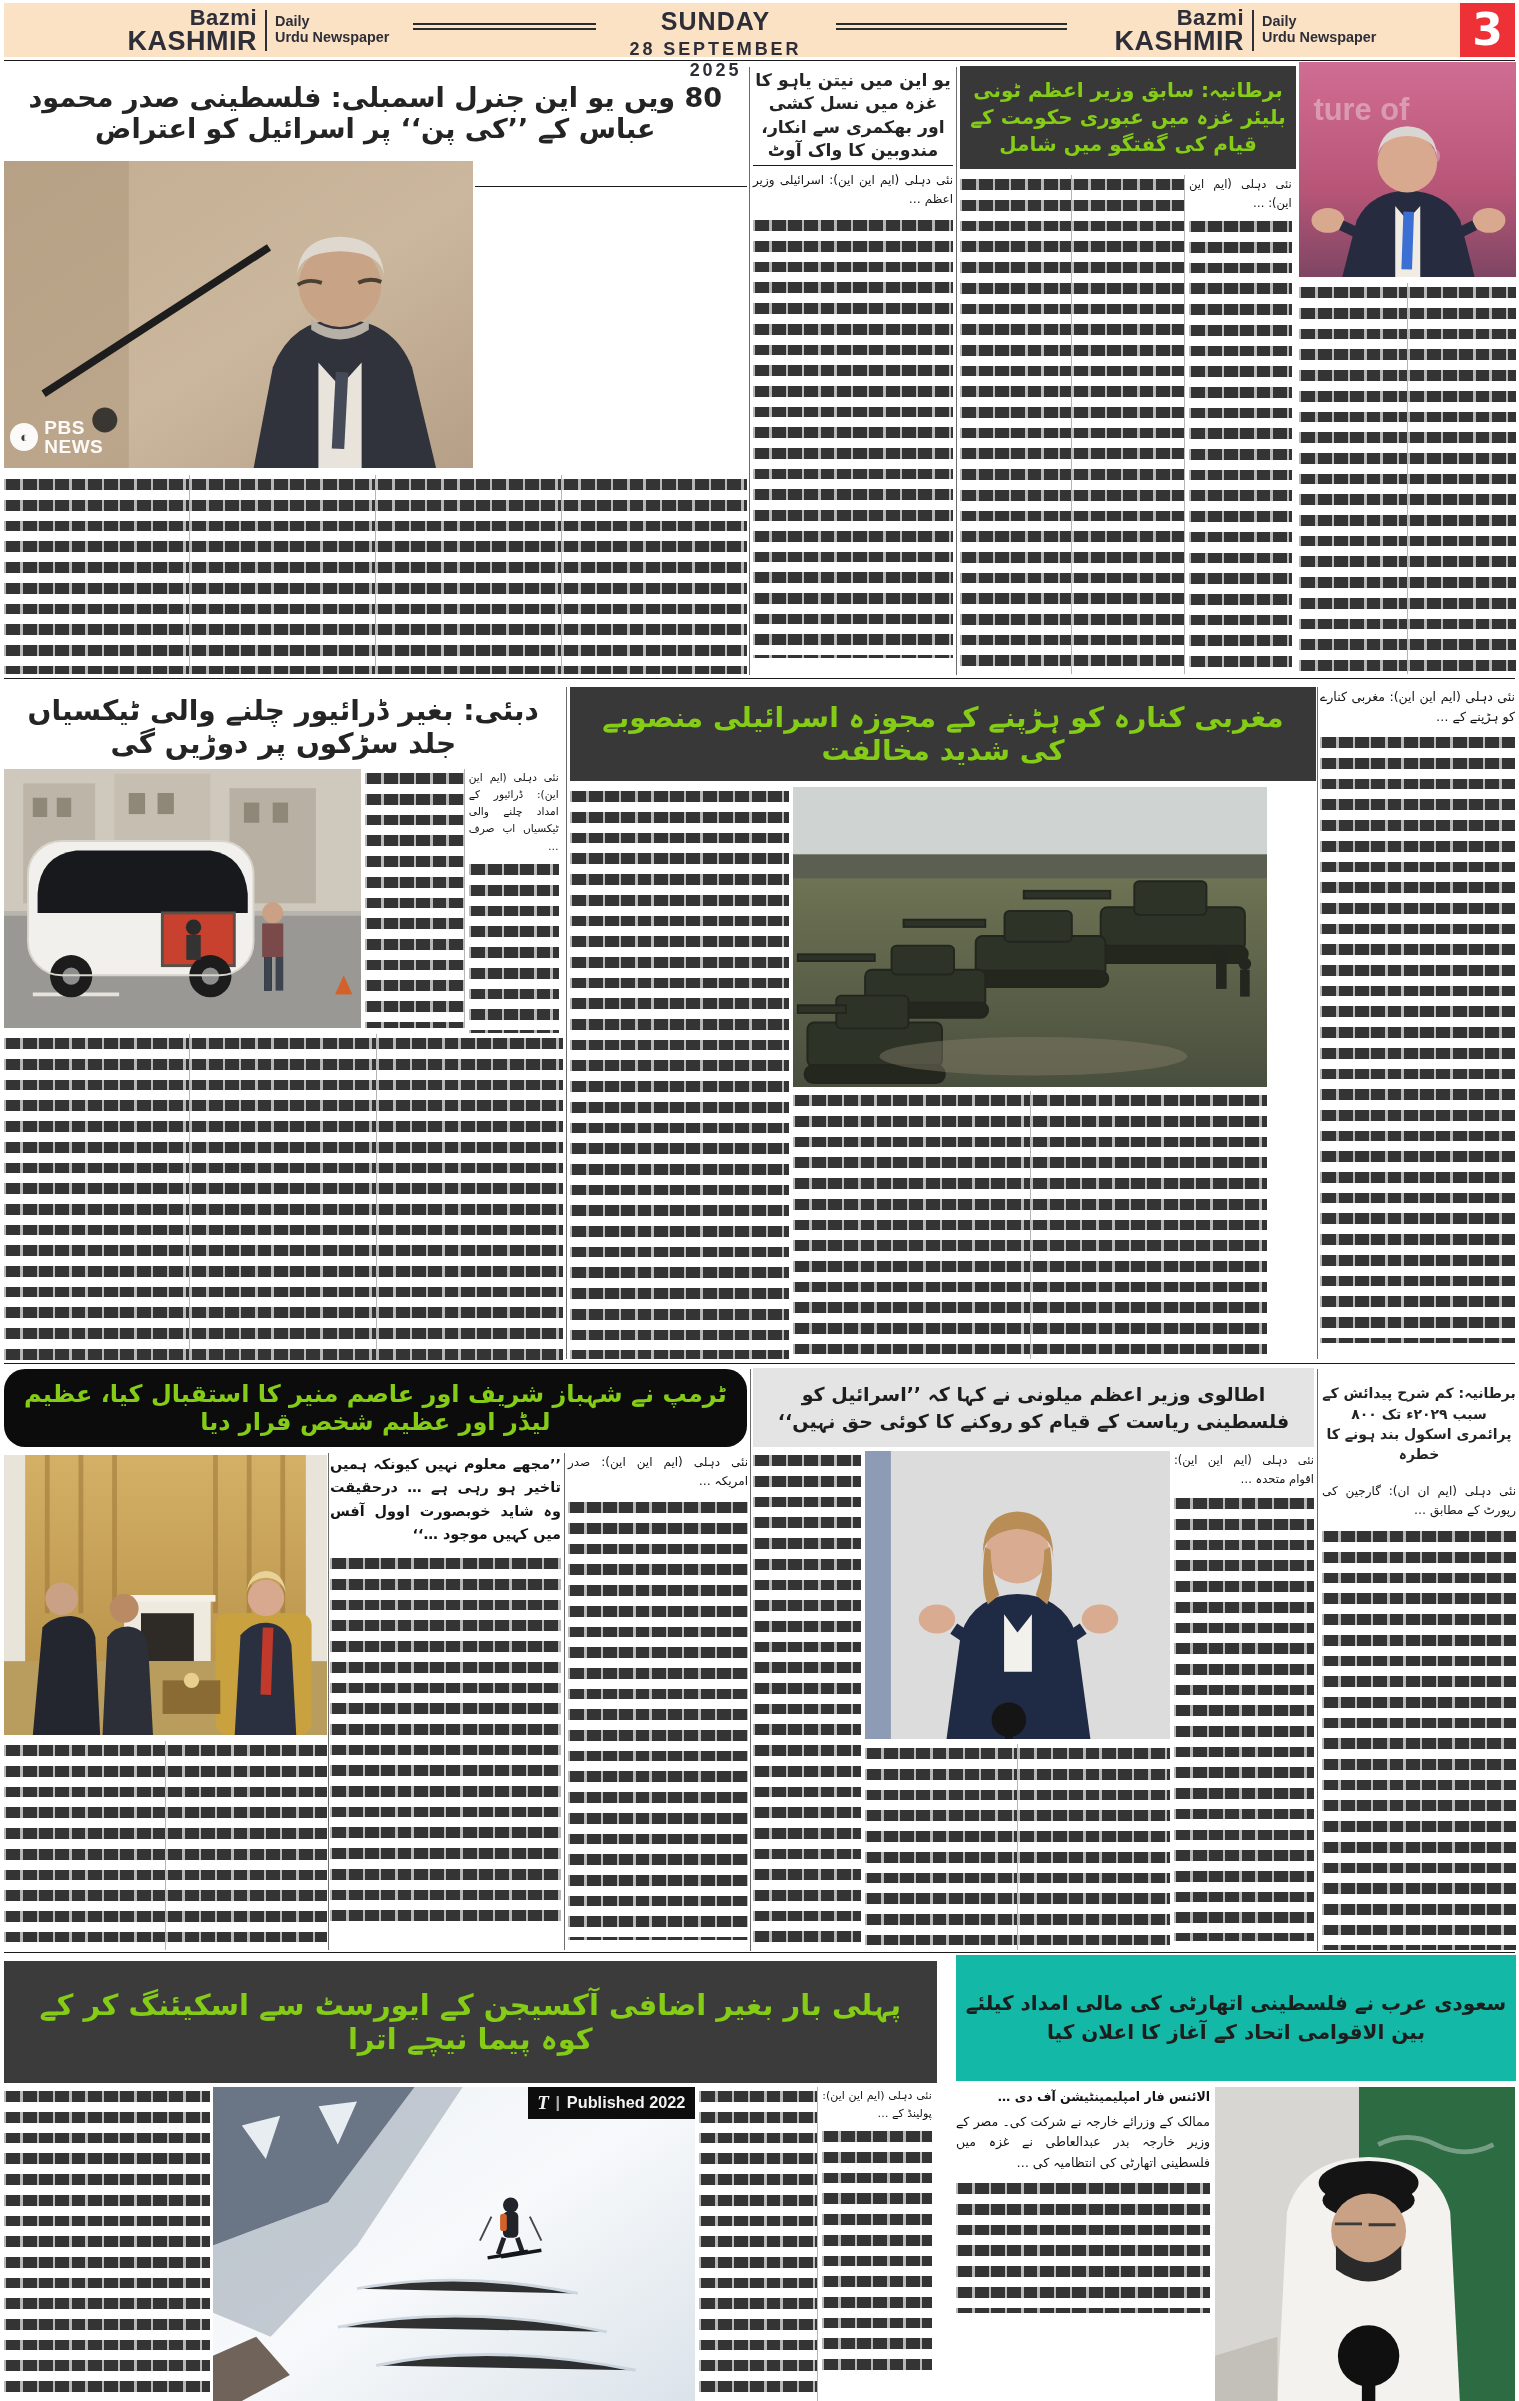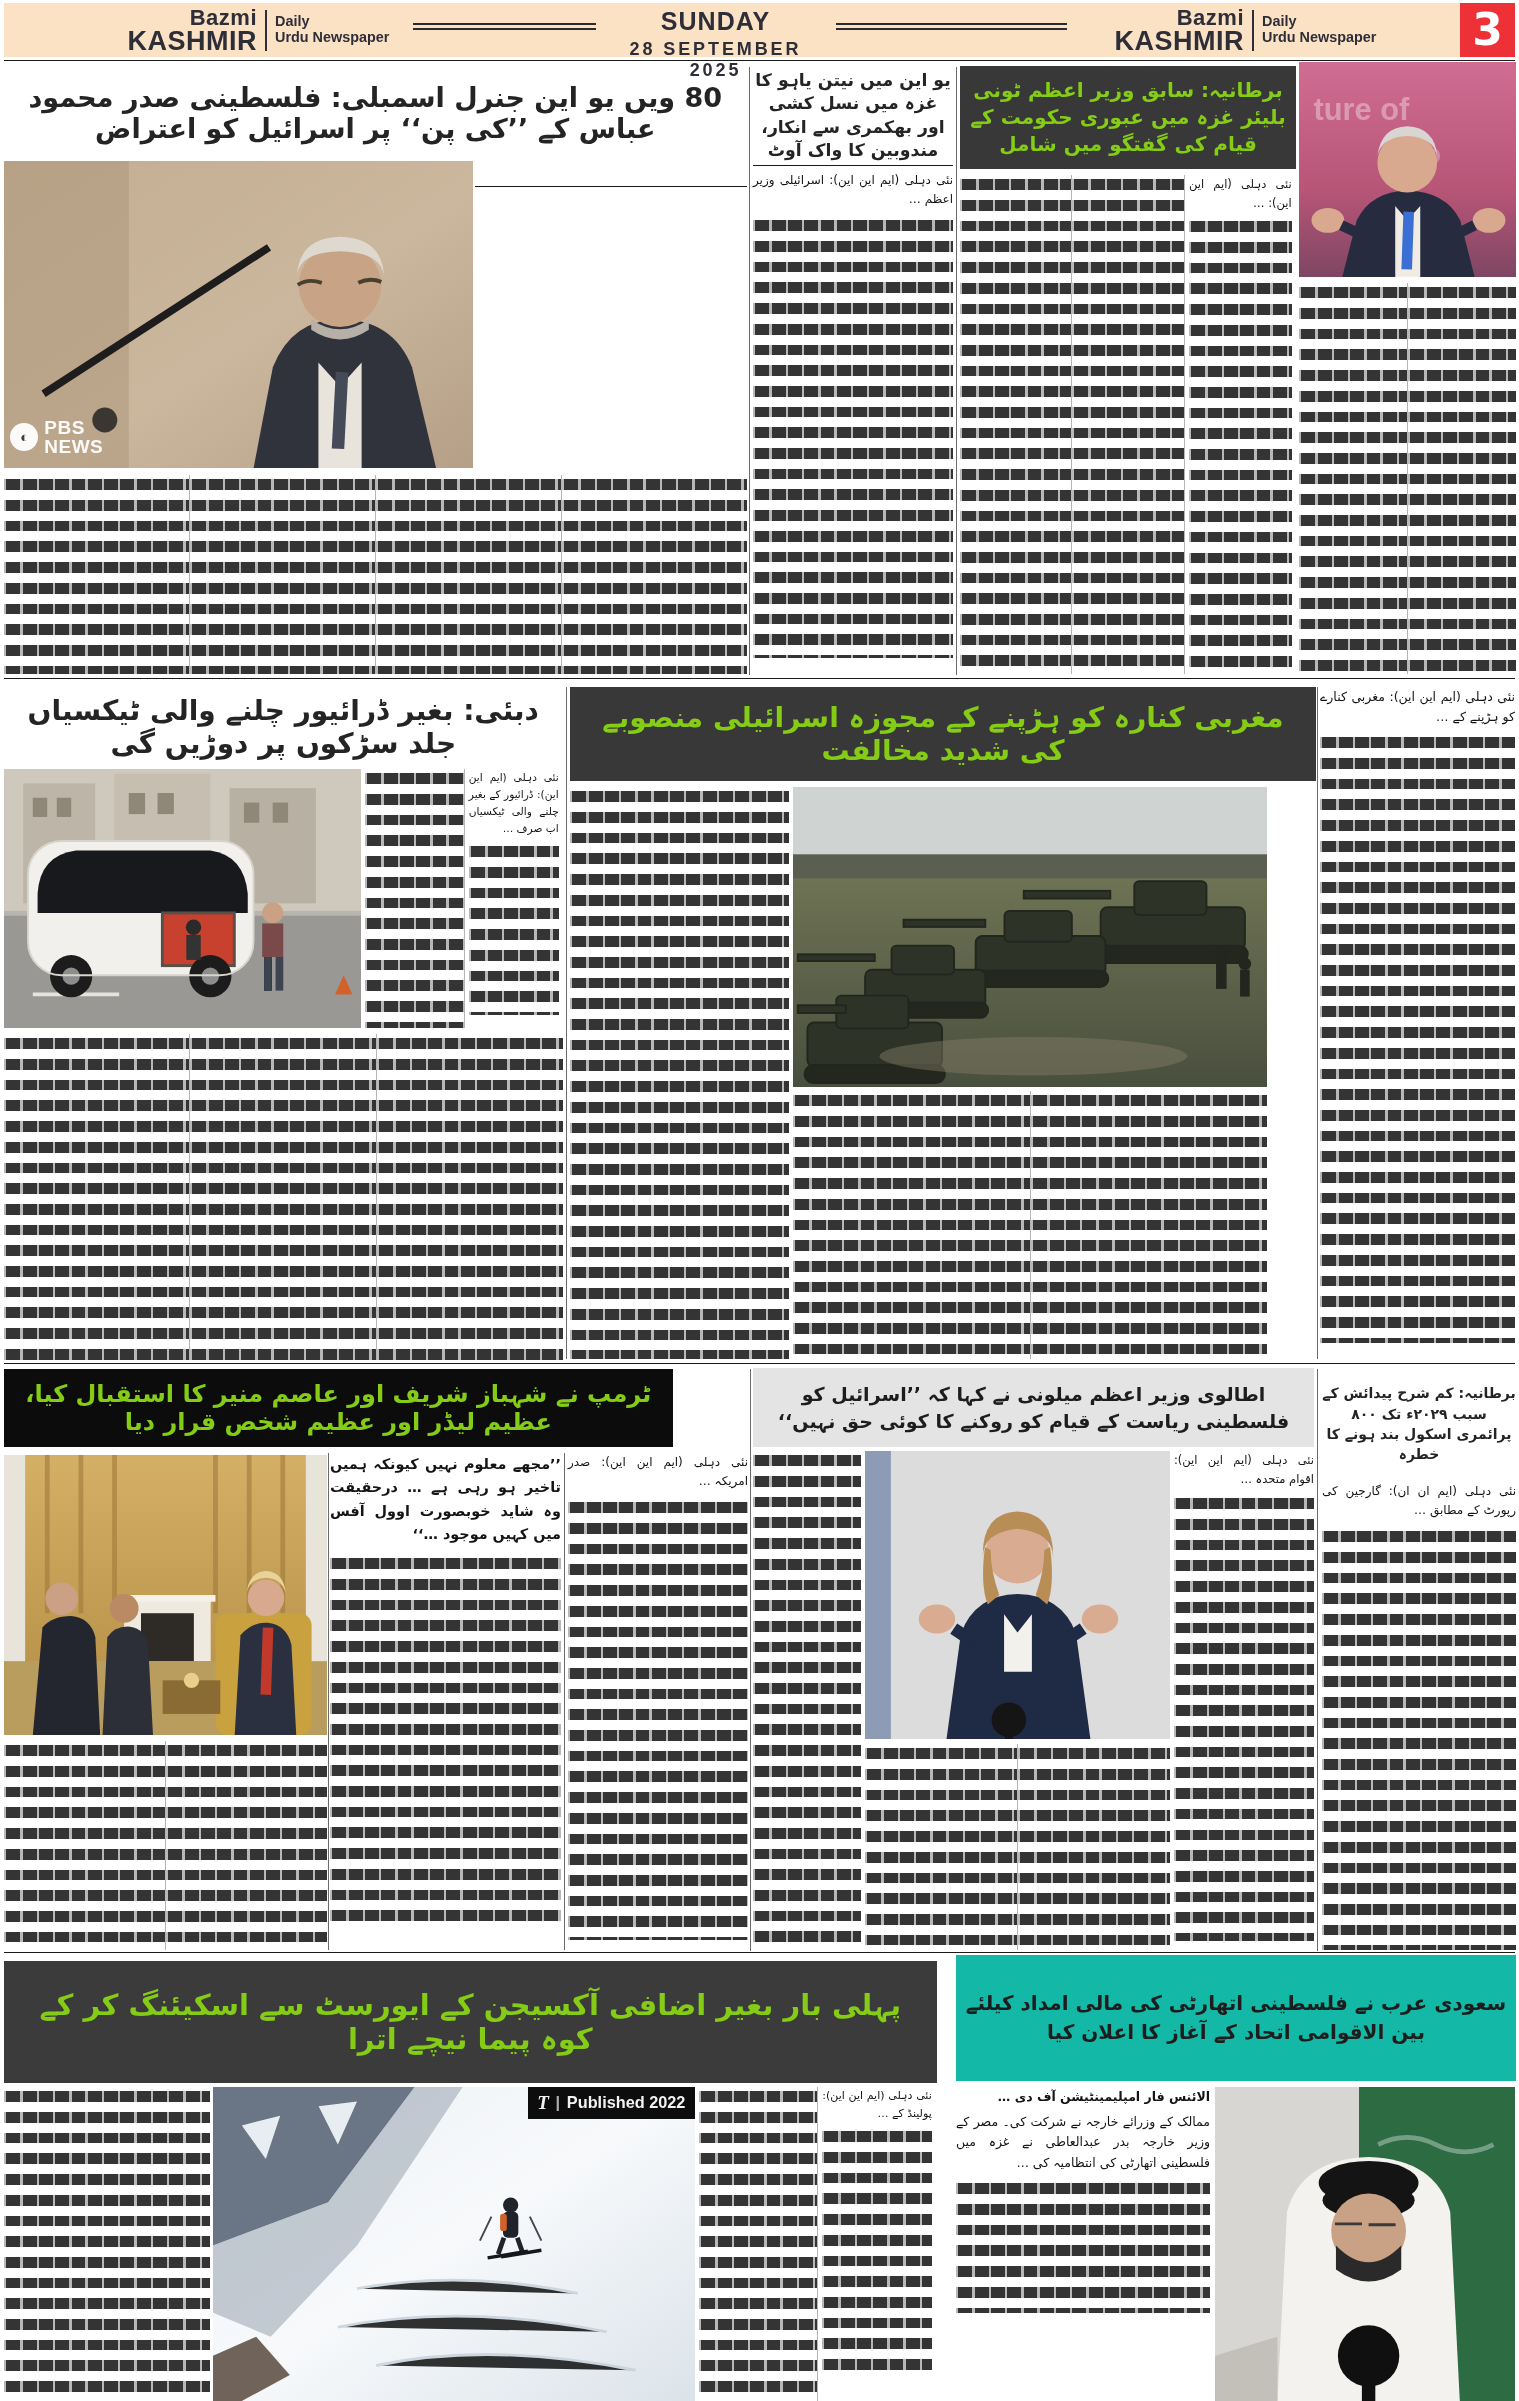--- a/index.html
+++ b/index.html
@@ -233,21 +233,21 @@
       <g>
         <circle cx="395" cy="330" r="16" fill="#2a2a2a"></circle>
         <rect x="380" y="346" width="30" height="52" fill="#333"></rect>
       </g>
       <path d="M690 470 l18 -40 l18 40 z" fill="#d2622a"></path>
     </svg>
   </div>
 
   <div class="abs cols" style="left:365px;top:769px;width:198px;height:259px;direction:rtl;">
     <div class="col">
-      <div class="lead" style="font-size:10.6px;">نئی دہلی (ایم این این): ڈرائیور کے بغیر چلنے والی ٹیکسیاں اب صرف …</div>
+      <div class="lead" style="font-size:10.6px;">نئی دہلی (ایم این این): ڈرائیور کے امداد چلنے والی ٹیکسیاں اب صرف …</div>
       <div class="fill" style="margin-top:4.8px;height:173px;"></div>
     </div>
     <div class="col fill"></div>
   </div>
 
   <div class="abs cols" style="left:3.8px;top:1034px;width:559px;height:326px;direction:rtl;">
     <div class="col fill"></div>
     <div class="col fill"></div>
     <div class="col fill"></div>
   </div>
@@ -313,21 +313,21 @@
     <div class="fill" style="height:100%;"></div>
   </div>
 
   <div class="abs cols" style="left:793px;top:1091px;width:474px;height:268px;direction:rtl;">
     <div class="col fill"></div>
     <div class="col fill"></div>
   </div>
 
   <div class="abs hline" style="left:3.8px;top:1363px;width:1511px;height:1.4px;"></div>
 
-  <div class="abs bar bar-black" style="left:3.8px;top:1369px;width:669px;height:78px;font-size:24px;padding:0 17px;box-sizing:border-box;">
+  <div class="abs bar bar-black" style="left:3.8px;top:1369px;width:743px;height:78px;font-size:24px;padding:0 17px;box-sizing:border-box;border-radius:21px;">
       <span>ٹرمپ نے شہباز شریف اور عاصم منیر کا استقبال کیا، عظیم لیڈر اور عظیم شخص قرار دیا</span>
     </div>
 
   <div class="abs photo" style="left:3.8px;top:1455px;width:323px;height:280px;">
     <svg viewBox="0 0 672 584" preserveAspectRatio="none">
       <linearGradient id="gold" x1="0" y1="0" x2="0" y2="1">
         <stop offset="0" stop-color="#d4b066"></stop>
           <stop offset="1" stop-color="#b18c42"></stop>
       </linearGradient>
       <rect width="672" height="584" fill="url(#gold)"></rect>

